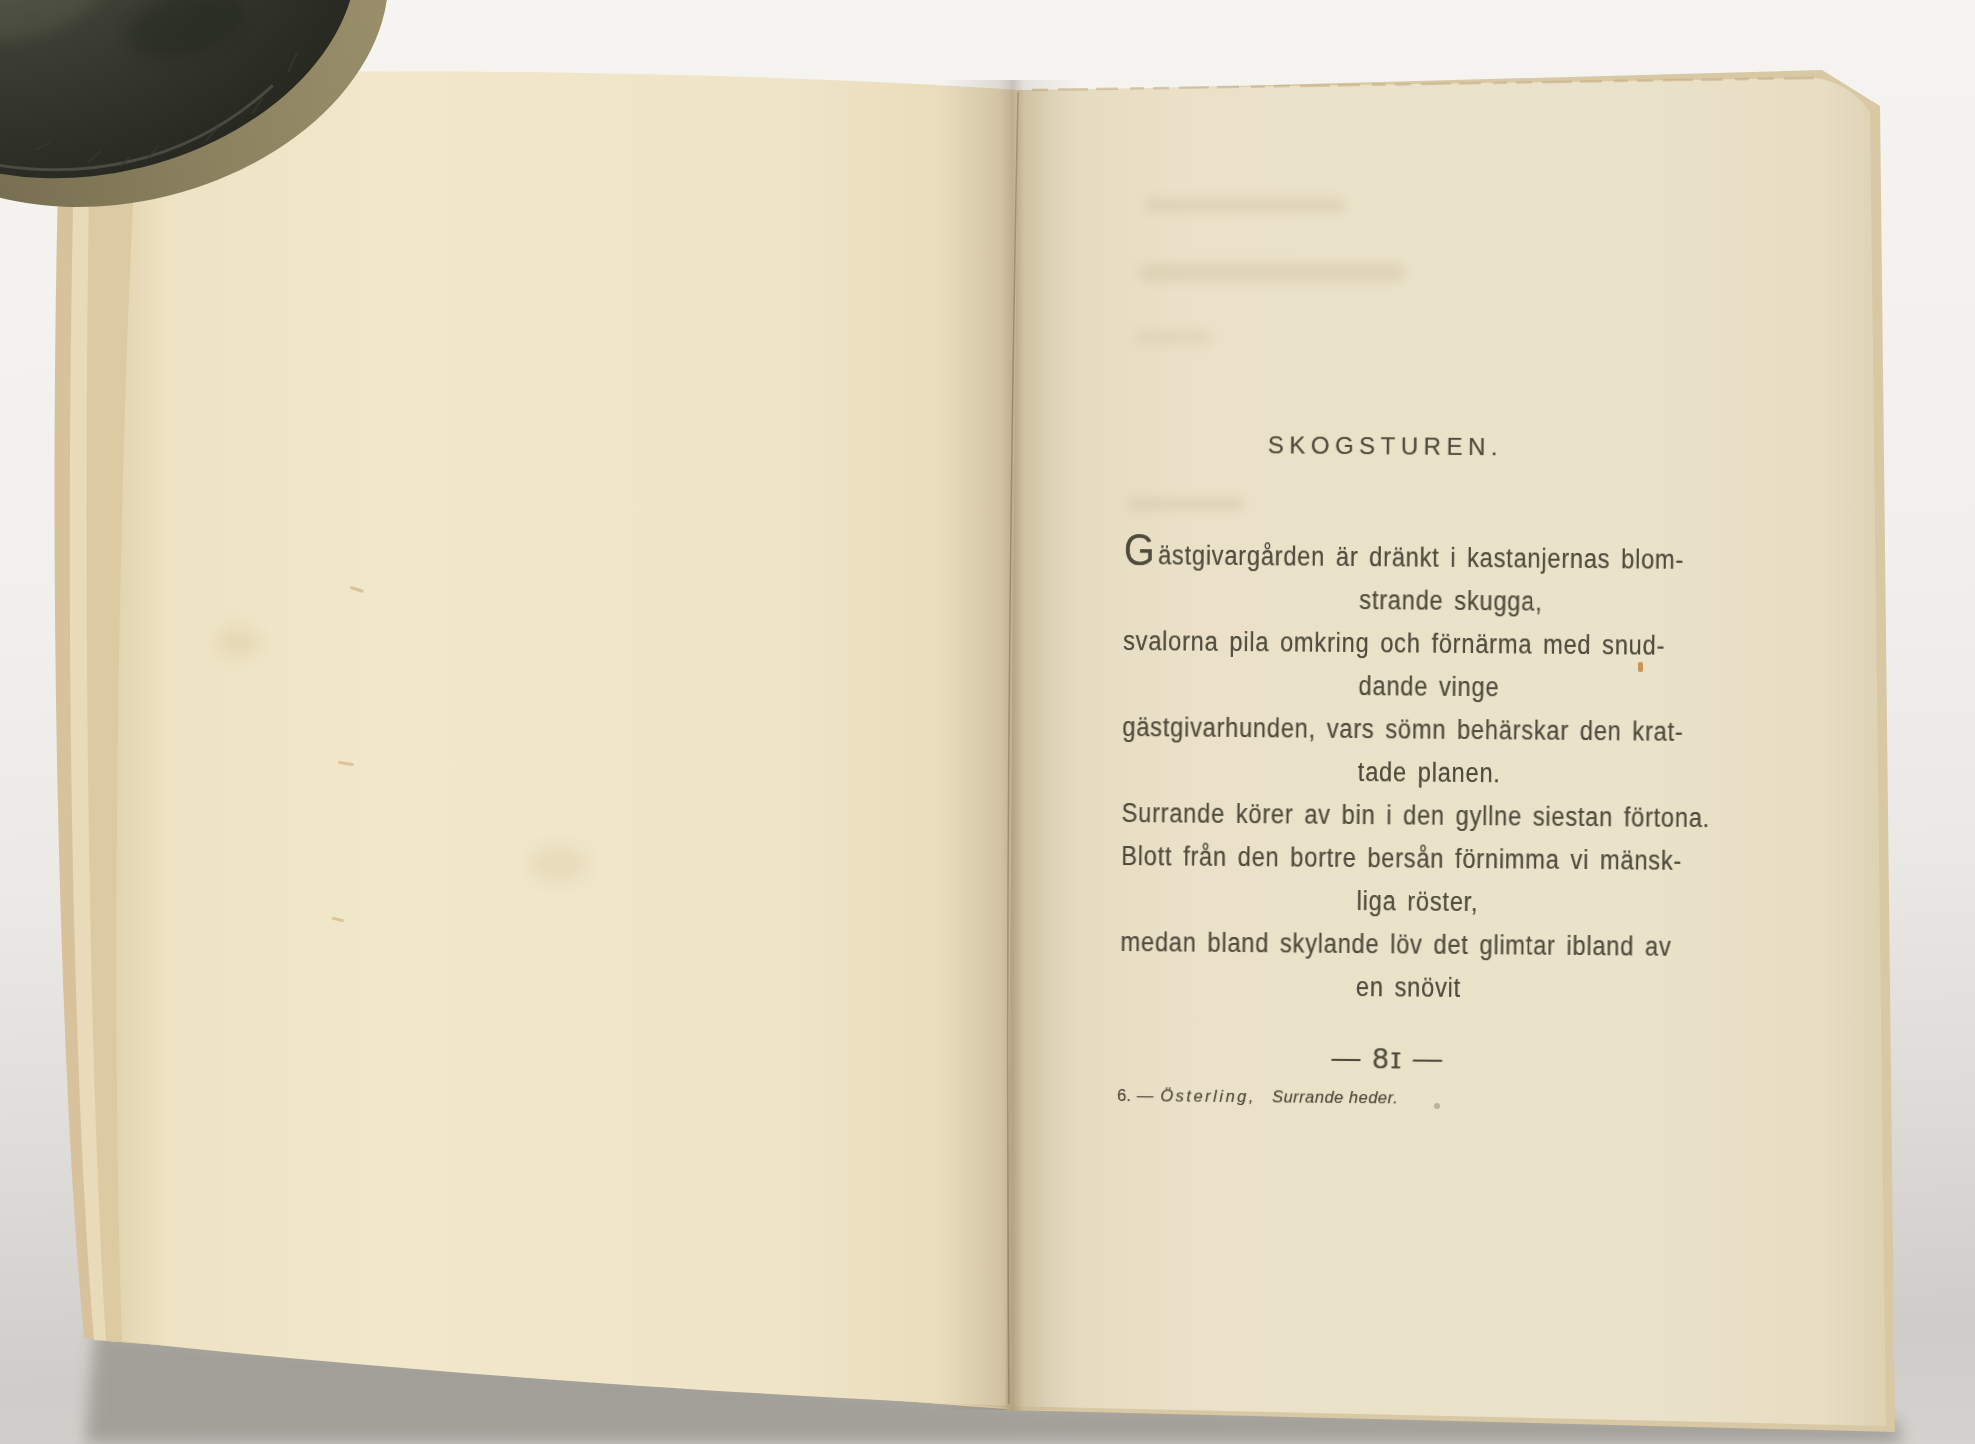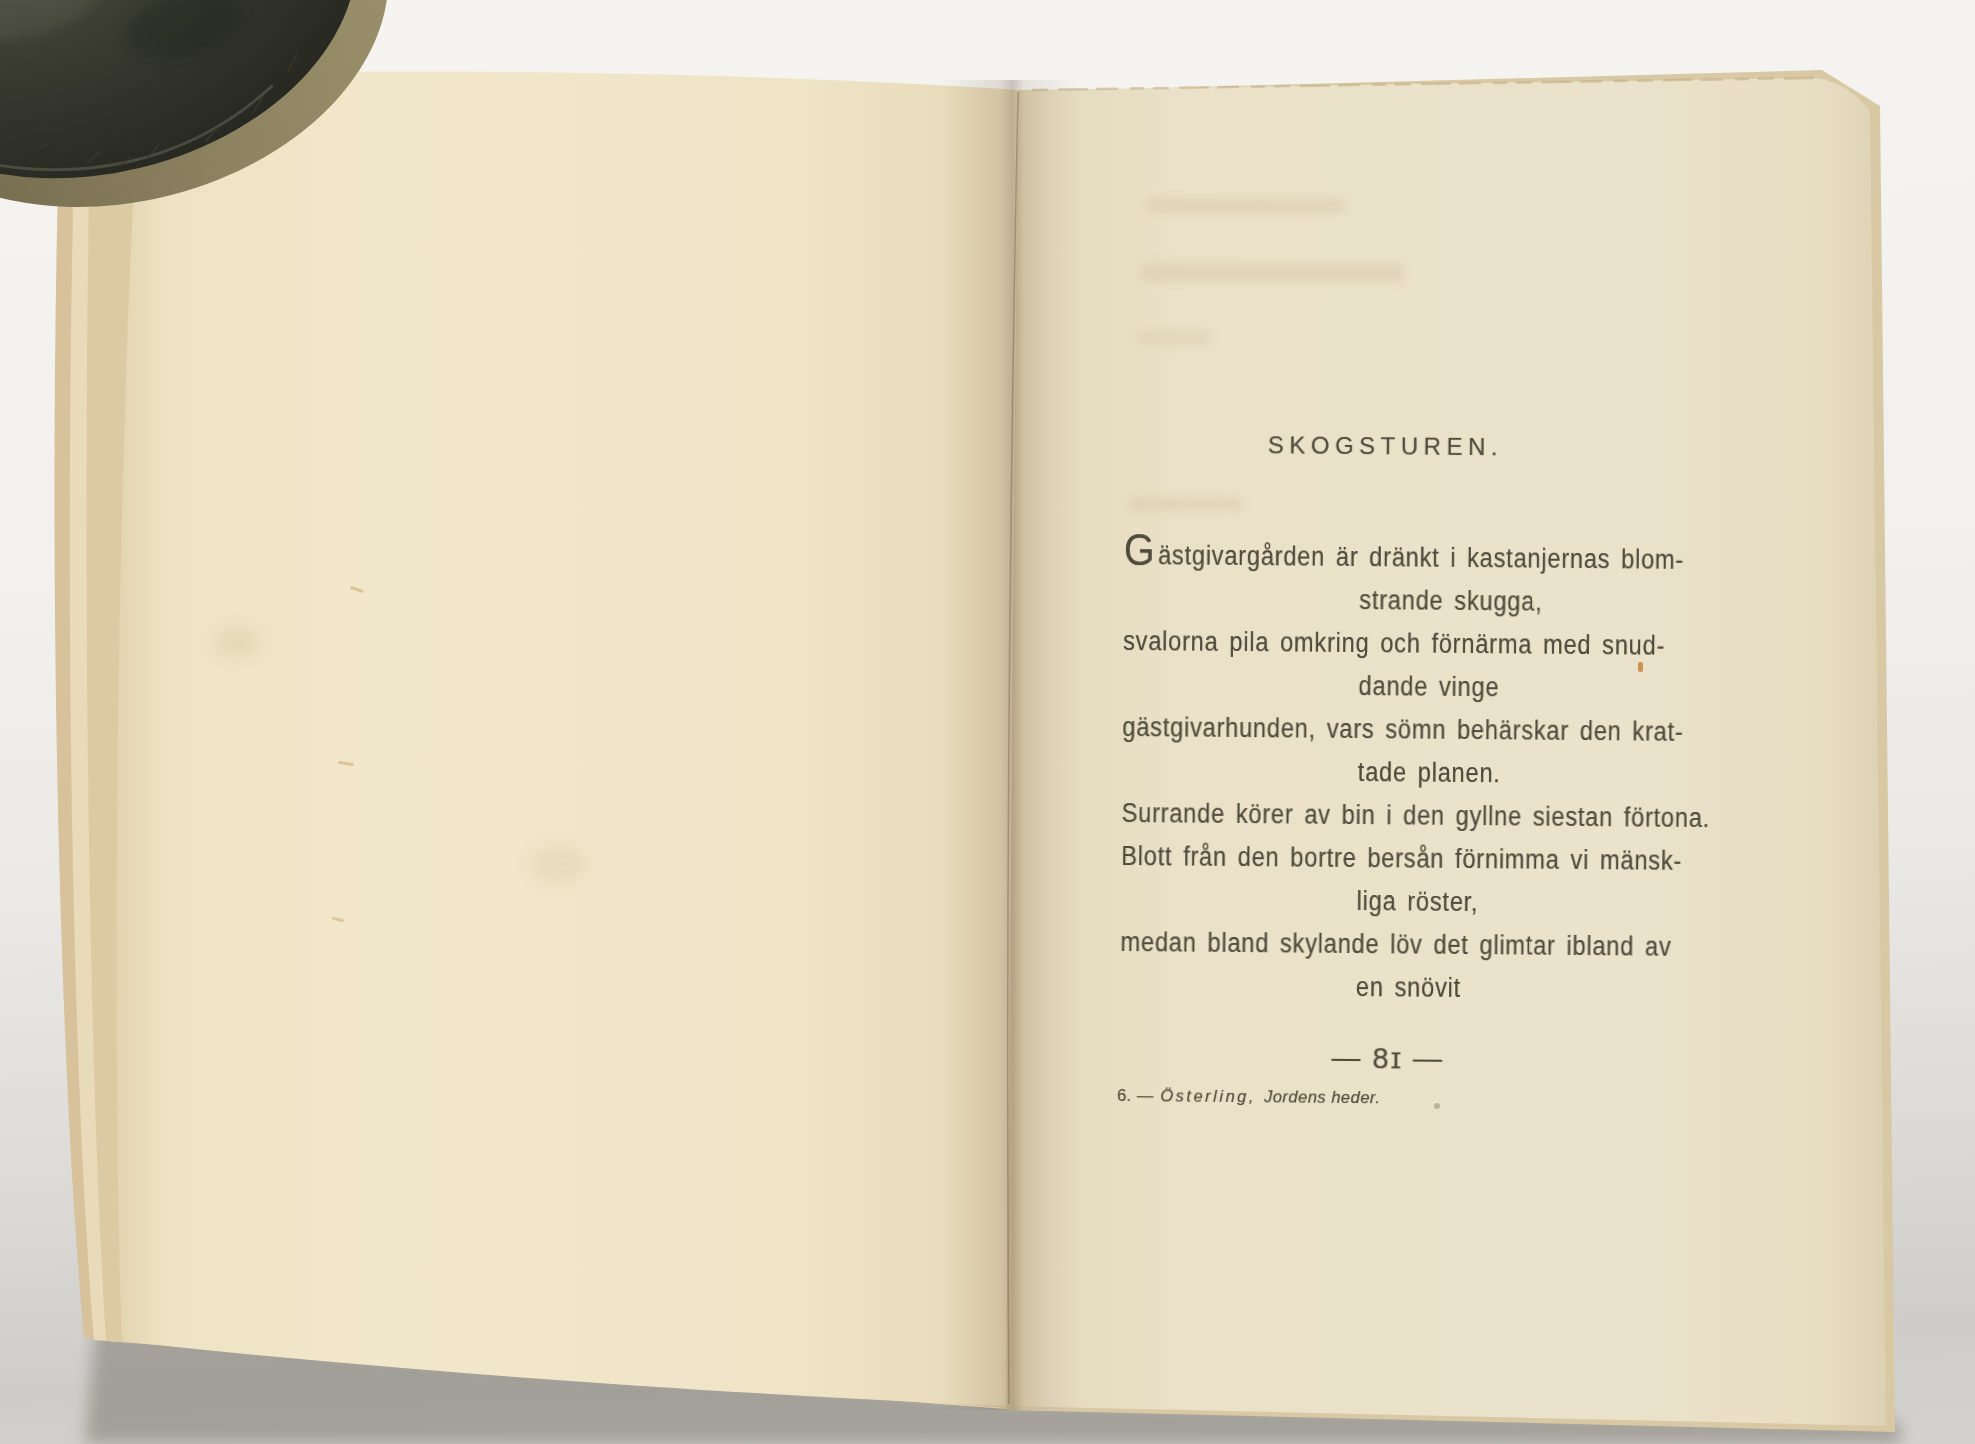--- a/index.html
+++ b/index.html
@@ -36,21 +36,21 @@
   }
   .page-number{
     position:absolute;left:1336px;top:1040px;
     font-size:29px;letter-spacing:2px;white-space:nowrap;
   }
   .footnote{
     position:absolute;left:1122px;top:1086px;
     font-size:16.5px;white-space:nowrap;color:#53493a;
   }
   .footnote .fn-dash{margin:0 7px 0 6px;}
-  .footnote .fn-author{font-style:italic;letter-spacing:2.5px;margin-right:8px;}
+  .footnote .fn-author{font-style:italic;letter-spacing:2.5px;margin-right:16px;}
   .footnote .fn-work{font-style:italic;letter-spacing:0.5px;}
 </style>
 </head>
 <body>
 
 <div class="scene">
 
   <svg width="1975" height="1444" viewBox="0 0 1975 1444">
     <defs>
       <linearGradient id="lgLeft" x1="0" y1="0" x2="1" y2="0">
@@ -169,16 +169,16 @@
         <div class="pline">Surrande körer av bin i den gyllne siestan förtona.</div>
         <div class="pline">Blott från den bortre bersån förnimma vi mänsk-</div>
         <div class="pline indent">liga röster,</div>
         <div class="pline">medan bland skylande löv det glimtar ibland av</div>
         <div class="pline indent">en snövit</div>
       </div>
 
     <div class="page-number">— 8ɪ —</div>
 
     <div class="footnote">
-      <span class="fn-number">6.</span><span class="fn-dash">—</span><span class="fn-author">Österling,</span><span class="fn-work">Jordens heder.</span>
+      <span class="fn-number">6.</span><span class="fn-dash">—</span><span class="fn-author">Österling,</span><span class="fn-work">Surrande heder.</span>
     </div>
   </div>
 </div>
 
 </body></html>

